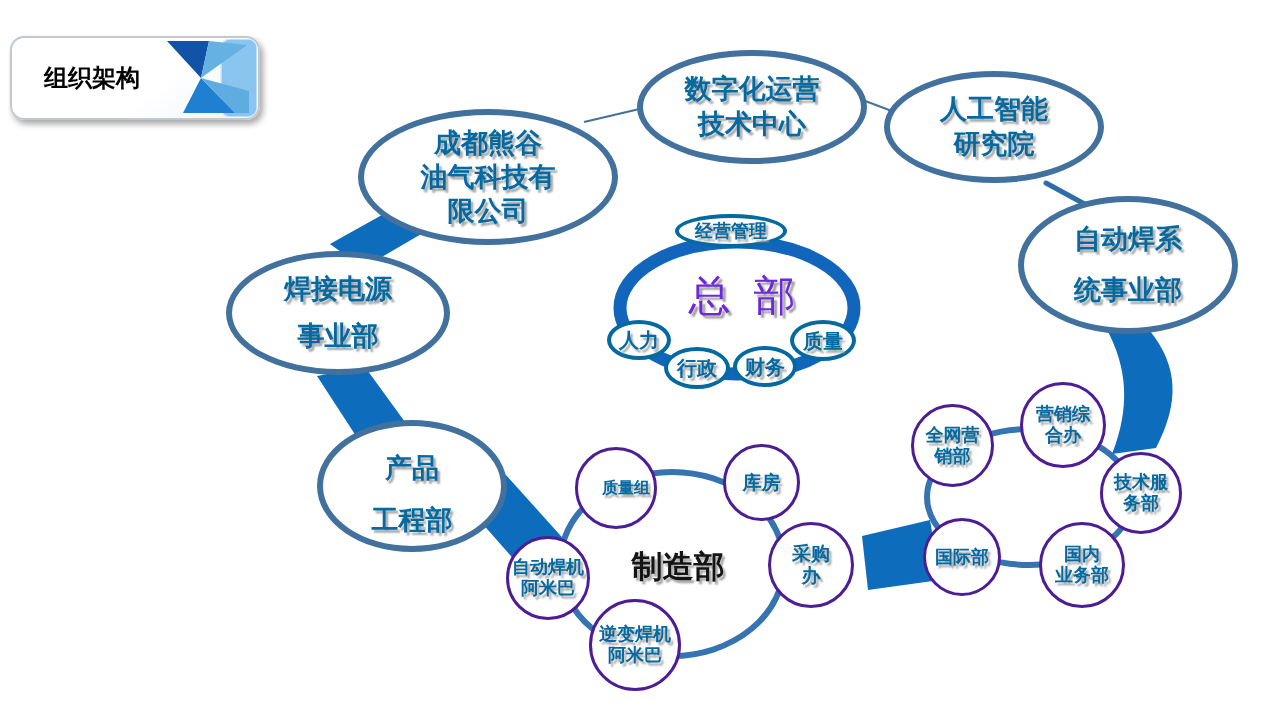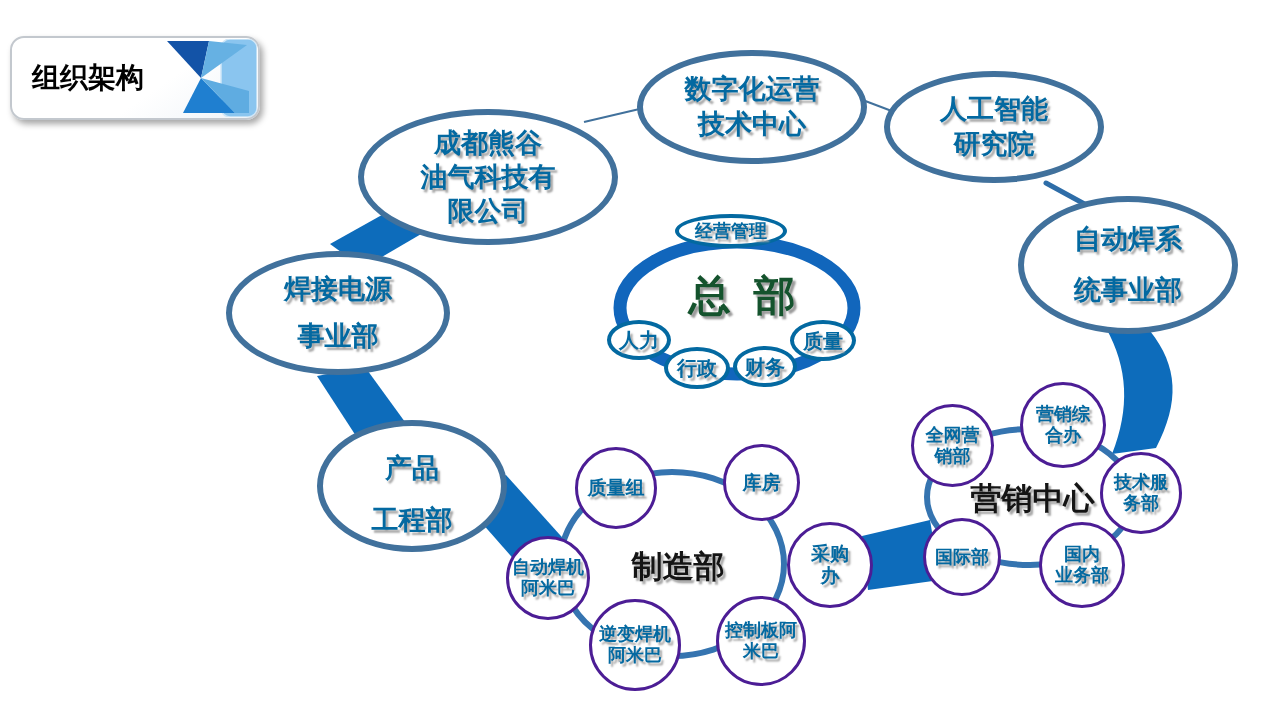--- a/index.html
+++ b/index.html
@@ -28,32 +28,32 @@
     position:absolute;background:#fff;border:4px solid #0369a1;border-radius:50%;
     display:flex;align-items:center;justify-content:center;box-sizing:border-box;z-index:4;
   }
   .hqsat .nodetext{font-size:20px;line-height:1;}
   .clusterlabel{
     position:absolute;z-index:3;font-weight:bold;color:#141414;
     text-shadow:2.5px 2.5px 2px #a6a6a6;font-size:31px;text-align:center;
   }
   #hq-label{
     position:absolute;left:622px;top:268px;width:240px;z-index:3;text-align:center;
-    font-weight:bold;font-size:42px;color:#14532d;text-shadow:3px 3px 2px #9a9a9a;
+    font-weight:normal;font-size:42px;color:#6d28d9;text-shadow:3px 3px 2px #9a9a9a;
     letter-spacing:0.55em;text-indent:0.55em;
   }
   #title-badge{
     position:absolute;left:10px;top:36px;width:250px;height:84px;z-index:5;
     background:linear-gradient(145deg,#ffffff 60%,#eef3f8);
     border:2px solid #c3c8ce;border-radius:14px;
     box-shadow:3px 4px 6px rgba(0,0,0,0.35);
     display:flex;align-items:center;box-sizing:border-box;overflow:hidden;
   }
   #title-badge .badge-text{
-    font-size:28px;font-weight:bold;color:#000;padding-left:20px;white-space:nowrap;z-index:2;
+    font-size:24px;font-weight:bold;color:#000;padding-left:32px;white-space:nowrap;z-index:2;
   }
   #badge-deco{position:absolute;right:1px;top:1px;height:78px;width:94px;}
 </style>
 </head>
 <body>
 
 <div id="stage">
 
   <svg id="connector-layer" width="1280" height="720" viewBox="0 0 1280 720">
 
@@ -122,43 +122,38 @@
     <span class="nodetext">焊接电源
 事业部</span>
   </div>
   <div class="bignode lh19" style="left:317px;top:420px;width:190px;height:132px;align-items:flex-end;">
     <span class="nodetext">产品
 工程部</span>
   </div>
 
   <div class="clusterlabel" style="left:598px;top:546px;width:160px;">制造部</div>
   <div class="subcircle" style="left:575px;top:447px;width:82px;height:82px;">
-    <span class="nodetext" style="font-size:19px;">质量组</span>
+    <span class="nodetext" style="font-size:16px;margin-left:20px;">质量组</span>
   </div>
   <div class="subcircle" style="left:723px;top:444px;width:77px;height:77px;">
     <span class="nodetext" style="font-size:19px;">库房</span>
   </div>
-  <div class="subcircle" style="left:787px;top:522px;width:86px;height:86px;">
+  <div class="subcircle" style="left:768px;top:522px;width:86px;height:86px;">
     <span class="nodetext" style="font-size:19px;">采购
 办</span>
-  </div>
-  <div class="subcircle" style="left:716px;top:596px;width:90px;height:90px;">
-    <span class="nodetext">控制板阿
-米巴</span>
   </div>
   <div class="subcircle" style="left:589px;top:599px;width:92px;height:92px;">
     <span class="nodetext">逆变焊机
 阿米巴</span>
   </div>
   <div class="subcircle" style="left:506px;top:536px;width:84px;height:84px;">
     <span class="nodetext">自动焊机
 阿米巴</span>
   </div>
 
-  <div class="clusterlabel" style="left:950px;top:478px;width:165px;">营销中心</div>
   <div class="subcircle" style="left:911px;top:404px;width:83px;height:83px;">
     <span class="nodetext">全网营
 销部</span>
   </div>
   <div class="subcircle" style="left:1020px;top:382px;width:86px;height:86px;">
     <span class="nodetext">营销综
 合办</span>
   </div>
   <div class="subcircle" style="left:1100px;top:452px;width:82px;height:82px;">
     <span class="nodetext">技术服

